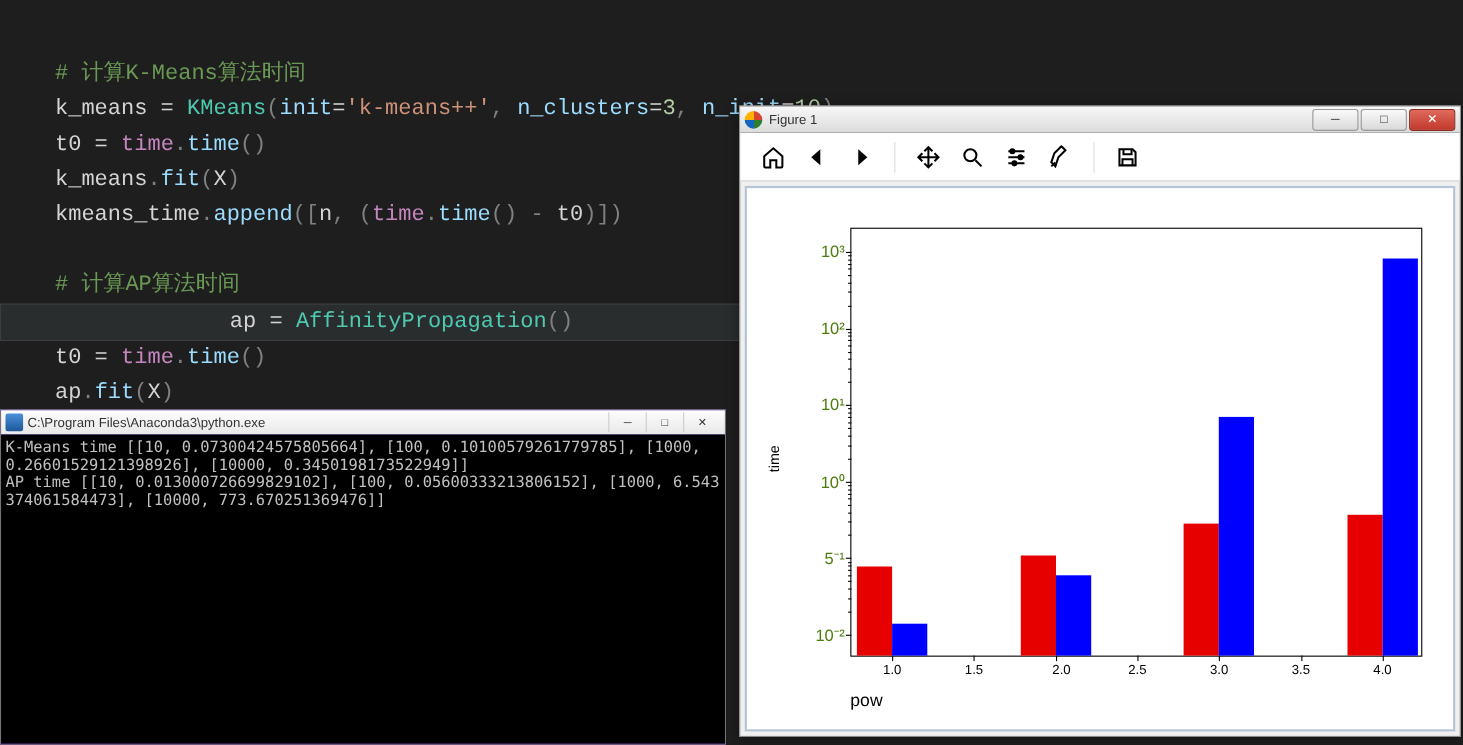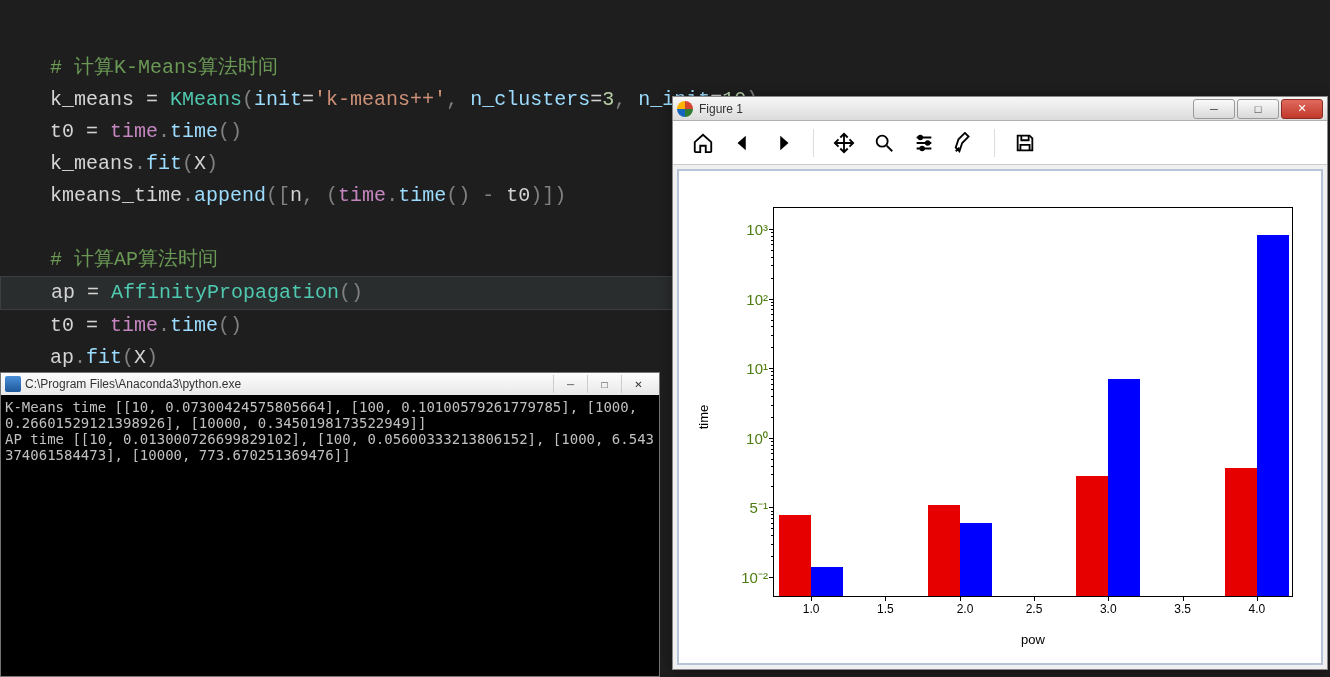--- a/index.html
+++ b/index.html
@@ -22,20 +22,21 @@
   .number { color: #b5cea8; }
   .op { color: #d4d4d4; }
   .punct { color: #808080; }
   .builtin { color: #c586c0; }
   .highlight-line {
     display: inline-block;
     background: #2a2d2e;
     margin-left: -50px; padding-left: 50px;
     width: 680px;
     border: 1px solid #3e3e42;
+    text-align: center;
   }
 
   
   .console-window {
     position: absolute; left: 0; top: 372px;
     width: 660px; height: 305px;
     background: #6d28d9; border: 1px solid #737373;
     display: flex; flex-direction: column;
     font-family: 'Segoe UI', Tahoma, sans-serif;
   }
@@ -110,22 +111,22 @@
   }
   .plot-area {
     position:absolute; left:94px; top:36px; width:520px; height:390px;
     border:1px solid #000;
   }
   .ylabel {
     position:absolute; left:12px; top:50%; transform: translateY(-50%) rotate(-90deg);
     transform-origin: center; font-size:13px; color:#000;
   }
   .xlabel {
-    position:absolute; bottom:16px; left:94px; width:520px; text-align:center;
-    font-size:13px; color:#000;
+    position:absolute; bottom:16px; left:94px; width:520px; text-align:left;
+    font-size:16px; color:#000;
   }
   .ytick { position:absolute; right:100%; padding-right:6px; font-size:15px; color:#4d7c0f; transform:translateY(-50%); white-space:nowrap;}
   .ytick-mark { position:absolute; right:100%; width:5px; border-top:1px solid #000; }
   .xtick { position:absolute; top:100%; padding-top:6px; font-size:12px; color:#000; transform:translateX(-50%);}
   .xtick-mark { position:absolute; top:100%; height:5px; border-left:1px solid #000;}
   .bar { position:absolute; bottom:0; }
   .bar.red { background:#e60000; }
   .bar.blue { background:#0000ff; }
   .legend {
     position:absolute; top:6px; left:150px;

